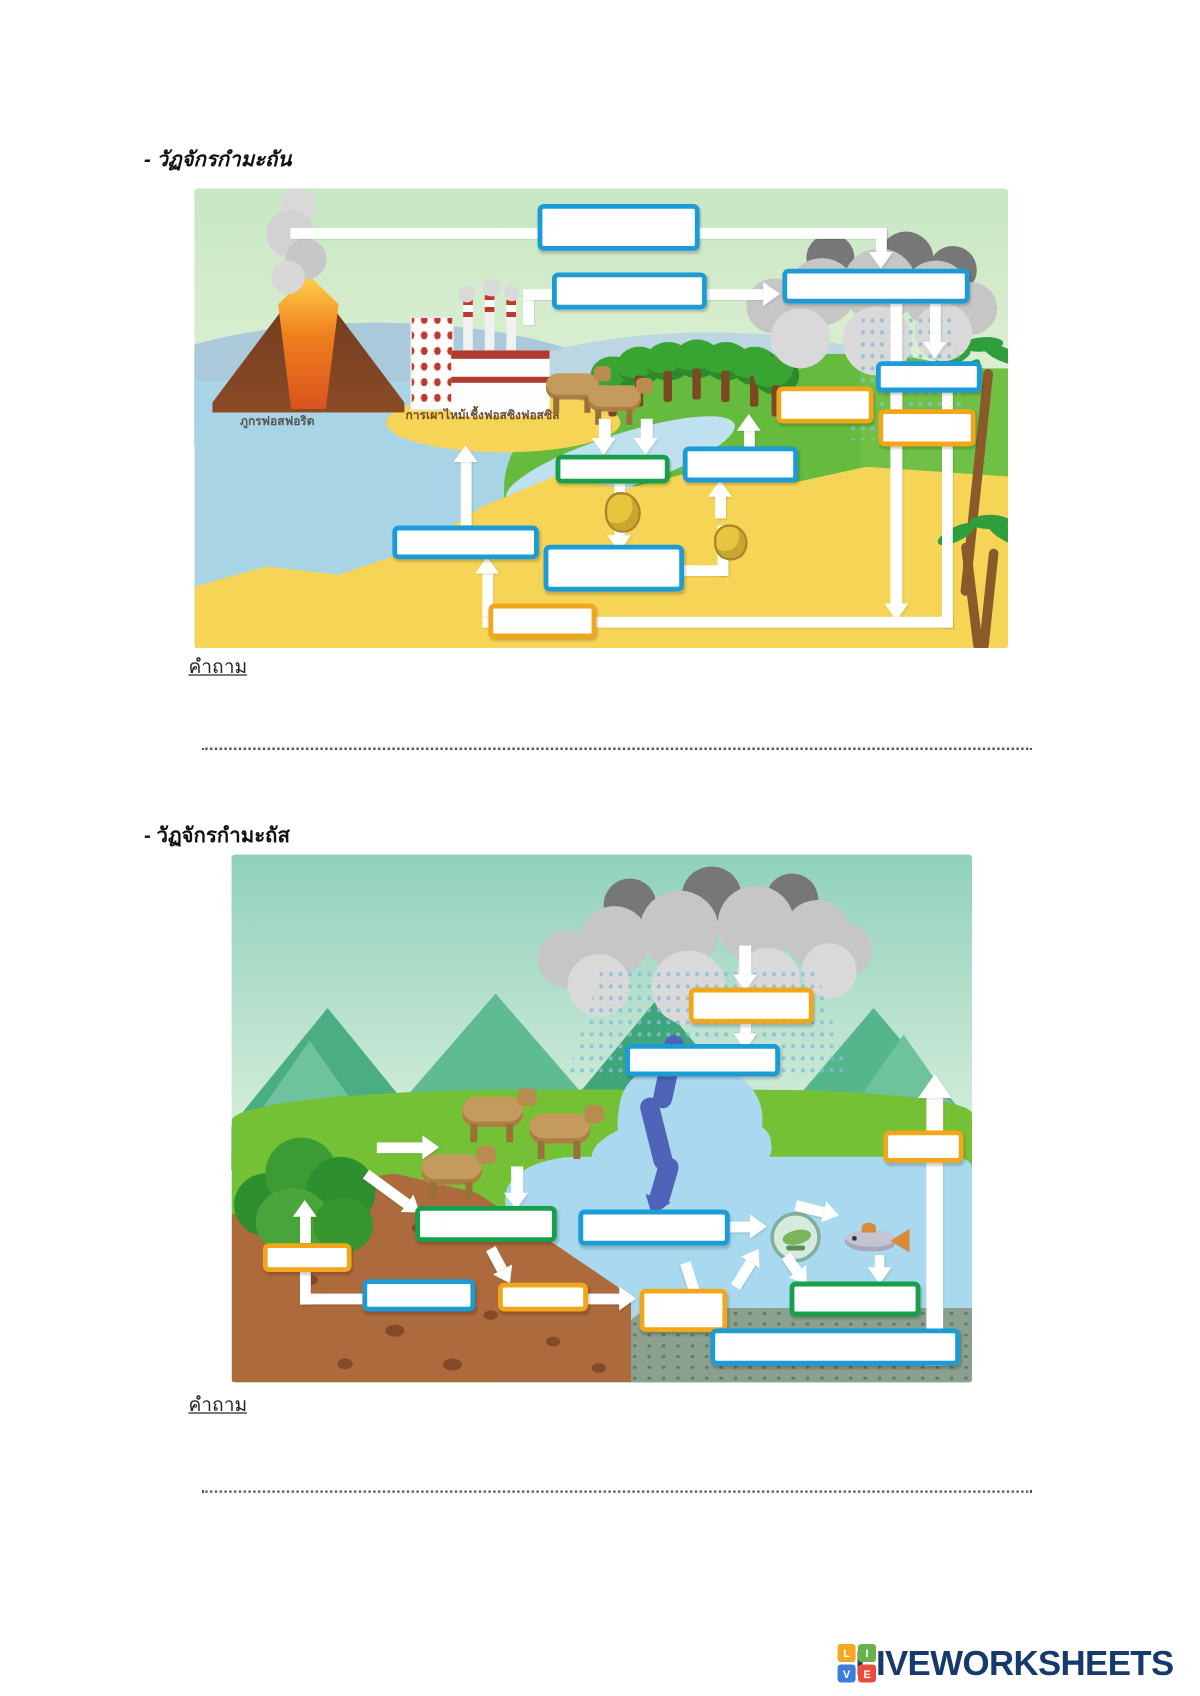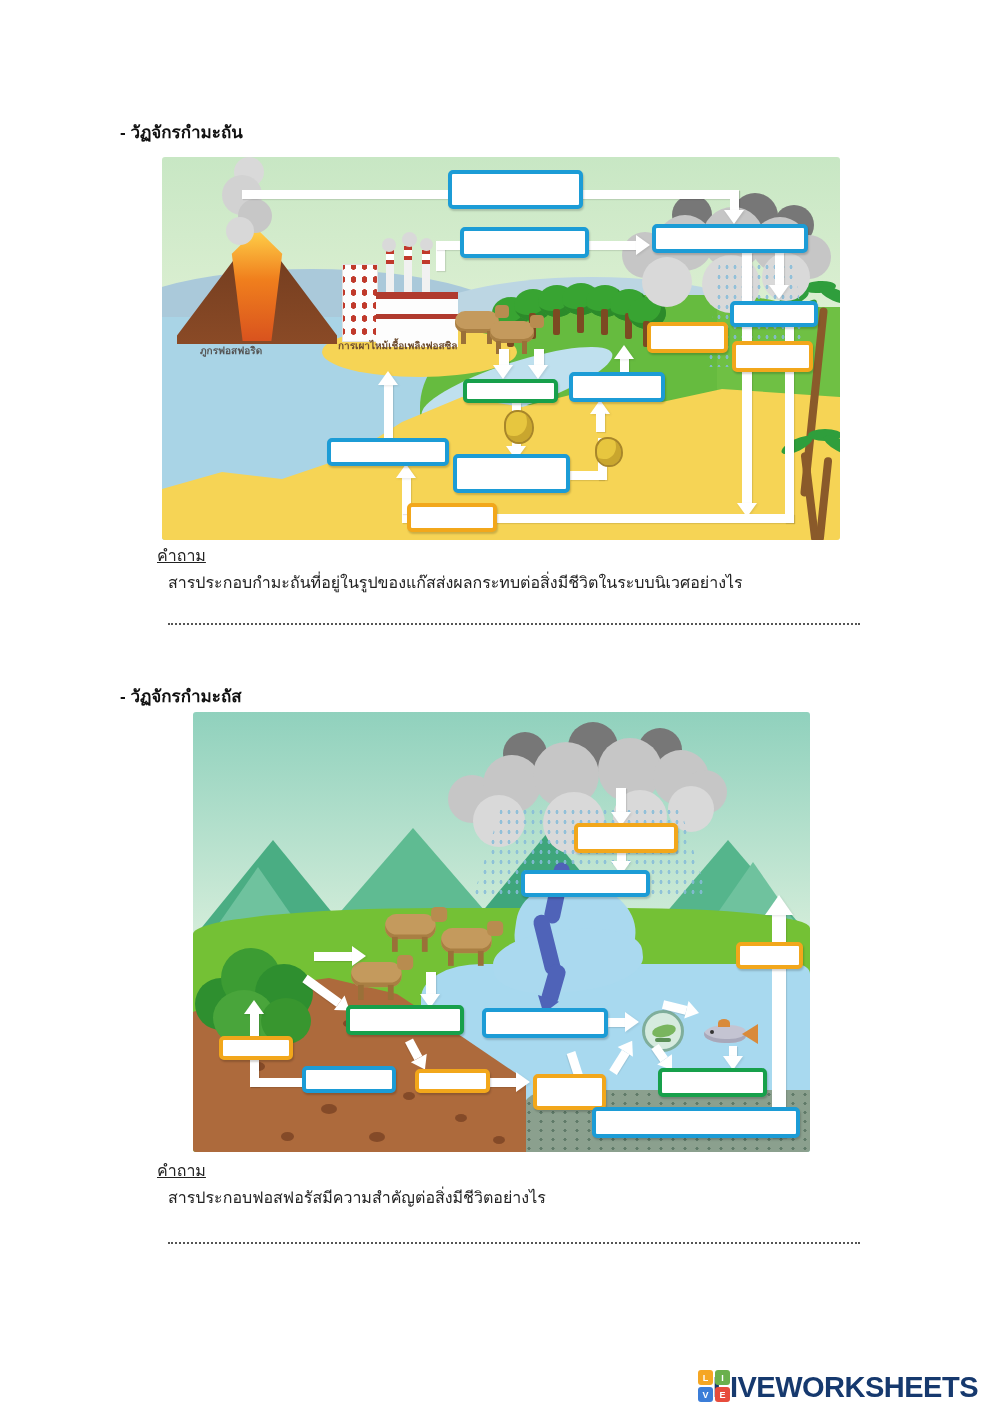--- a/index.html
+++ b/index.html
@@ -56,21 +56,21 @@
   .mtn{position:absolute;clip-path:polygon(50% 0,100% 100%,0 100%);}
   .soil-spot{position:absolute;background:#7c4424;border-radius:50%;opacity:.85;}
   .palmfrond{position:absolute;width:34px;height:12px;background:#2f9e3c;border-radius:50%;}
   .palmtrunk{position:absolute;width:8px;background:#8a5a2a;border-radius:4px;}
 </style>
 </head>
 <body>
 
 <div class="page">
 
-  <div class="heading" style="left:120px;top:118px;">- วัฏจักรกำมะถัน</div>
+  <div class="heading" style="left:120px;top:118px;font-style:italic;">- วัฏจักรกำมะถัน</div>
 
   <div class="diagram" id="d1">
 
     <div class="abs" style="left:-60px;top:112px;width:420px;height:120px;background:#aac9da;border-radius:50%;"></div>
     <div class="abs" style="left:240px;top:120px;width:380px;height:110px;background:#bcd6e3;border-radius:50%;"></div>
     <div class="abs" style="left:0;top:160px;width:430px;height:223px;background:#a9d4e6;border-radius:0 60px 0 0;"></div>
     <div class="abs" style="left:258px;top:138px;width:430px;height:160px;background:#66bb3f;border-radius:45% 30% 0 0/70% 40% 0 0;"></div>
     <div class="abs" style="left:555px;top:150px;width:130px;height:200px;background:#6fc044;"></div>
     <div class="abs" style="left:255px;top:205px;width:200px;height:45px;background:#bfe0ee;border-radius:50%;transform:rotate(-18deg);"></div>
     <div class="abs" style="left:300px;top:250px;width:150px;height:40px;background:#bfe0ee;border-radius:50%;transform:rotate(10deg);"></div>
@@ -89,21 +89,21 @@
       <div class="abs" style="left:44px;top:-2px;width:8px;height:44px;background:linear-gradient(#c0392b 0 4px,#fff 4px 10px,#c0392b 10px 14px,#f1f1f1 14px 100%);"></div>
       <div class="abs" style="left:62px;top:-6px;width:8px;height:48px;background:linear-gradient(#c0392b 0 4px,#fff 4px 10px,#c0392b 10px 14px,#f1f1f1 14px 100%);"></div>
       <div class="abs" style="left:80px;top:-2px;width:8px;height:44px;background:linear-gradient(#c0392b 0 4px,#fff 4px 10px,#c0392b 10px 14px,#f1f1f1 14px 100%);"></div>
       <span class="puff l" style="left:40px;top:-14px;width:14px;height:14px;"></span>
       <span class="puff l" style="left:60px;top:-20px;width:15px;height:15px;"></span>
       <span class="puff l" style="left:78px;top:-14px;width:13px;height:13px;"></span>
       <div class="abs" style="left:0;top:12px;width:34px;height:76px;background:#fdfdfd;border:1px solid #e2e2e2;background-image:radial-gradient(#c0392b 2.6px,transparent 3px);background-size:11px 13px;background-position:5px 8px;"></div>
       <div class="abs" style="left:34px;top:40px;width:82px;height:48px;background:#fdfdfd;border-top:7px solid #b03a2e;"></div>
       <div class="abs" style="left:34px;top:62px;width:82px;height:5px;background:#b03a2e;"></div>
     </div>
-    <div class="abs" style="left:176px;top:181px;font-size:10px;font-weight:bold;color:#6d4c2f;">การเผาไหม้เชื้อเพลิงฟอสซิล</div>
+    <div class="abs" style="left:176px;top:181px;font-size:10px;font-weight:bold;color:#6d4c2f;">การเผาไหม้เชื้งฟอสซิงฟอสซิล</div>
 
     <div class="abs">
       <div class="tree" style="left:330px;top:140px;">
           <b></b>
           <i></i>
         </div>
       <div class="tree" style="left:352px;top:132px;">
           <b></b>
           <i></i>
         </div>
@@ -212,21 +212,20 @@
     <div class="box b-org" style="left:485px;top:165px;width:81px;height:31px;"></div>
     <div class="box b-org" style="left:570px;top:184px;width:81px;height:31px;"></div>
     <div class="box b-grn" style="left:301px;top:222px;width:95px;height:24px;"></div>
     <div class="box b-blue" style="left:407px;top:215px;width:96px;height:30px;"></div>
     <div class="box b-blue" style="left:165px;top:281px;width:122px;height:28px;"></div>
     <div class="box b-blue" style="left:291px;top:297px;width:117px;height:39px;"></div>
     <div class="box b-org" style="left:245px;top:346px;width:90px;height:29px;"></div>
   </div>
 
   <div class="qlabel" style="left:157px;top:543px;">คำถาม</div>
-  <div class="qtext" style="left:168px;top:570px;width:720px;">สารประกอบกำมะถันที่อยู่ในรูปของแก๊สส่งผลกระทบต่อสิ่งมีชีวิตในระบบนิเวศอย่างไร</div>
   <div class="dots" style="left:168px;top:623px;width:692px;"></div>
 
   <div class="heading" style="left:120px;top:682px;">- วัฏจักรกำมะถัส</div>
 
   <div class="diagram" id="d2">
 
     <div class="mtn" style="left:-30px;top:128px;width:220px;height:135px;background:#4aad83;"></div>
     <div class="mtn" style="left:90px;top:116px;width:260px;height:150px;background:#5fbb92;"></div>
     <div class="mtn" style="left:235px;top:120px;width:240px;height:145px;background:#3fa67c;"></div>
     <div class="mtn" style="left:420px;top:128px;width:230px;height:135px;background:#55b58c;"></div>
@@ -363,21 +362,20 @@
     <div class="box b-blue" style="left:289px;top:296px;width:126px;height:30px;"></div>
     <div class="box b-org" style="left:26px;top:324px;width:74px;height:24px;"></div>
     <div class="box b-blue" style="left:109px;top:354px;width:94px;height:27px;"></div>
     <div class="box b-org" style="left:222px;top:357px;width:75px;height:24px;"></div>
     <div class="box b-org" style="left:340px;top:362px;width:73px;height:36px;"></div>
     <div class="box b-grn" style="left:465px;top:356px;width:109px;height:29px;"></div>
     <div class="box b-blue" style="left:399px;top:395px;width:208px;height:31px;"></div>
   </div>
 
   <div class="qlabel" style="left:157px;top:1158px;">คำถาม</div>
-  <div class="qtext" style="left:168px;top:1185px;width:720px;">สารประกอบฟอสฟอรัสมีความสำคัญต่อสิ่งมีชีวิตอย่างไร</div>
   <div class="dots" style="left:168px;top:1242px;width:692px;"></div>
 
   <div class="abs" style="left:698px;top:1366px;width:280px;height:42px;display:flex;align-items:center;">
     <div style="position:relative;width:34px;height:34px;margin-right:5px;">
       <span style="position:absolute;left:0;top:0;width:15px;height:15px;background:#f5a623;border-radius:3px;color:#fff;font-size:9px;font-weight:bold;display:flex;align-items:center;justify-content:center;">L</span>
       <span style="position:absolute;left:17px;top:0;width:15px;height:15px;background:#6ab04c;border-radius:3px;color:#fff;font-size:9px;font-weight:bold;display:flex;align-items:center;justify-content:center;">I</span>
       <span style="position:absolute;left:0;top:17px;width:15px;height:15px;background:#3b7dd8;border-radius:3px;color:#fff;font-size:9px;font-weight:bold;display:flex;align-items:center;justify-content:center;">V</span>
       <span style="position:absolute;left:17px;top:17px;width:15px;height:15px;background:#e74c3c;border-radius:3px;color:#fff;font-size:9px;font-weight:bold;display:flex;align-items:center;justify-content:center;">E</span>
     </div>
     <span style="font-size:29px;font-weight:800;color:#16396e;letter-spacing:-0.5px;">LIVEWORKSHEETS</span>

